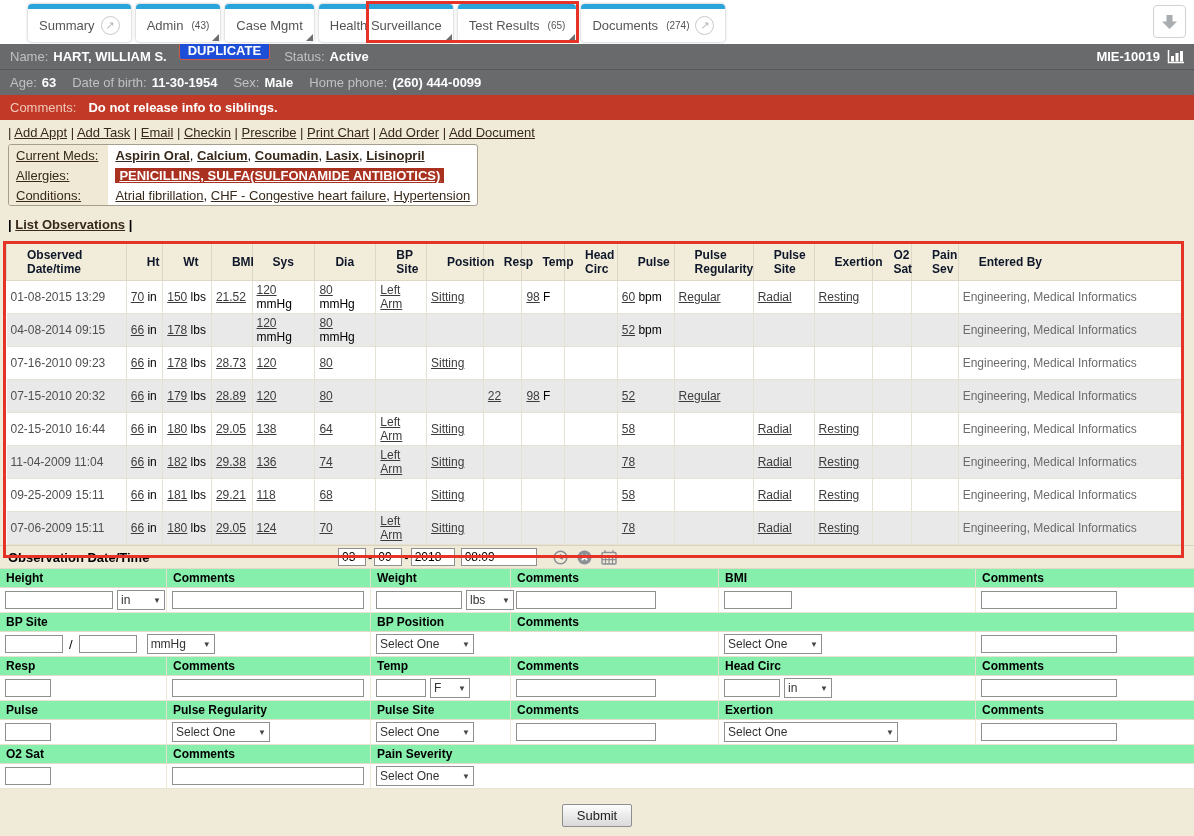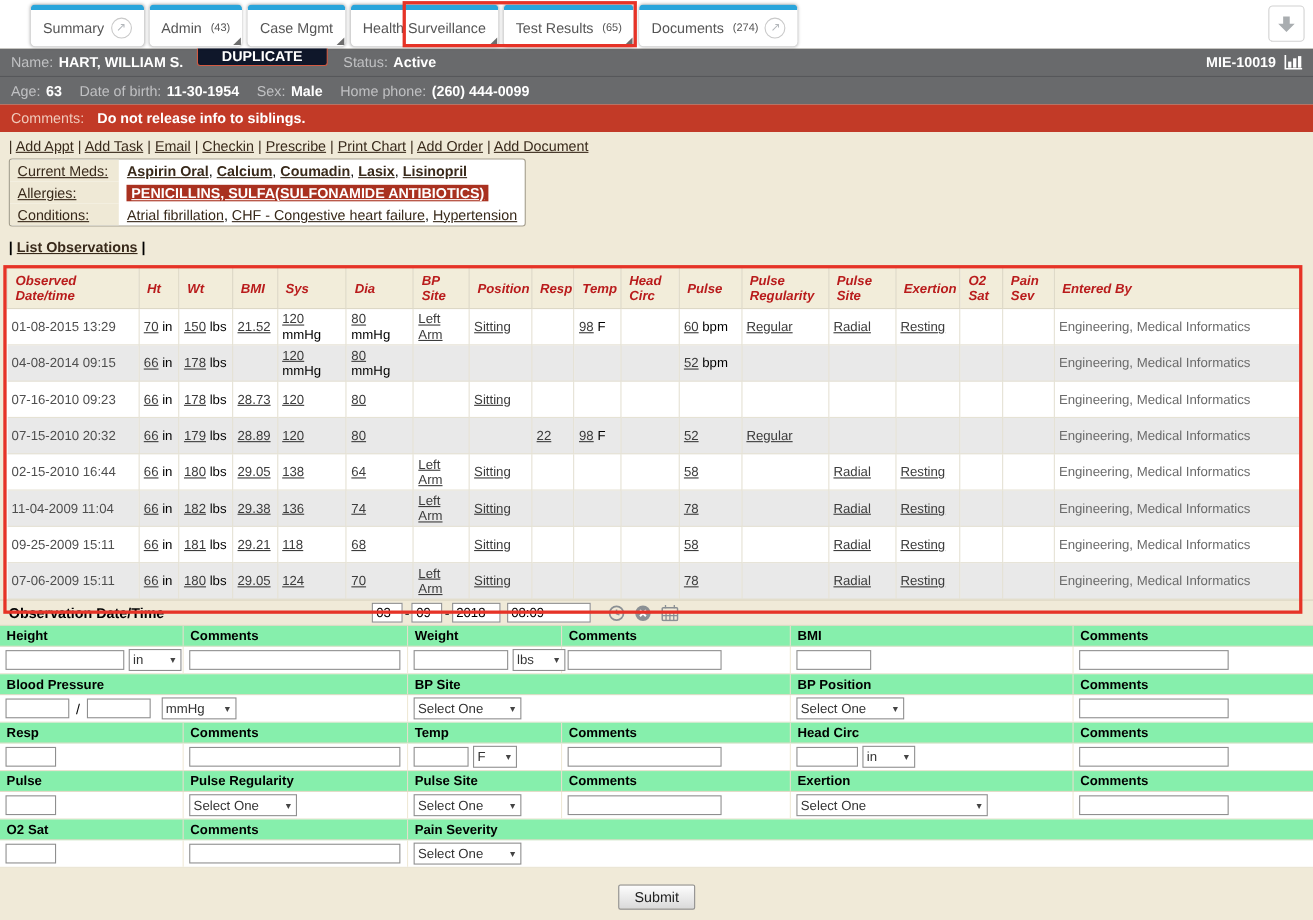--- a/index.html
+++ b/index.html
@@ -30,40 +30,40 @@
     border:1px solid #d2d2d2; border-radius:4px; display:flex; align-items:center; justify-content:center; cursor:pointer; }
   
   .bar { display:flex; align-items:center; padding:0 10px; color:#fff; }
   .bar .lab { color:#c0c1c3; margin-right:5px; }
   .bar b { font-weight:700; }
   .bar .grp { margin-right:16px; display:flex; align-items:center; }
   .bar-name { height:26px; background:#696a6c; border-bottom:1px solid #56575a; }
   .bar-demo { height:25px; background:#696a6c; }
   .bar-comments { height:25px; background:#c23a27; }
   .bar-comments .lab { color:#f0c9ba; margin-right:12px; }
-  .badge { background:#0f172a; border:1px solid #d25a42; border-radius:3px; padding:1px 22px;
+  .badge { background:#1d4ed8; border:1px solid #d25a42; border-radius:3px; padding:1px 8px;
     font-weight:700; margin:0 14px 12px 12px; }
   .bar-right { margin-left:auto; display:flex; align-items:center; gap:7px; font-weight:700; }
   
   .actions { margin:5px 0 2px 8px; font-weight:400; color:#38291a; height:17px; }
   a { color:#38291a; text-decoration:underline; cursor:pointer; }
   .sumbox { display:inline-block; margin-left:8px; border:1px solid #a49e8d; border-radius:3px; background:#fff; overflow:hidden; }
   .sumbox table { border-collapse:collapse; }
   .sumbox td { padding:1px 7px; height:20px; vertical-align:middle; }
   .sumbox td.lab { background:#efe9d6; padding-right:10px; }
   .allergy-strip { display:inline-block; background:#a93120; color:#fff; font-weight:700;
     text-decoration:underline; padding:0 4px; }
   .medlink { font-weight:700; }
   .condlink { font-weight:400; }
   .listobs { margin:8px 0 0 8px; font-weight:700; height:17px; }
   
   .vitals-wrap { margin:8px 0 0 6px; }
   #vitals { border-collapse:collapse; table-layout:fixed; width:1176px; background:#fff; font-size:12px; }
-  #vitals th { background:#f2edda; text-align:left; font-weight:700; color:#b91c1c;
-    padding:3px 7px; height:38px; vertical-align:middle; border:1px solid #ddd8c6;font-style:italic; }
+  #vitals th { background:#f2edda; text-align:left; font-weight:700; color:#0f172a;
+    padding:3px 20px; height:38px; vertical-align:middle; border:1px solid #ddd8c6; }
   #vitals td { padding:2px 4px; height:33px; vertical-align:middle;
     border-right:1px solid #e5e2d4; border-bottom:1px solid #e5e2d4; }
   #vitals tr.odd td { background:#e9e9e9; }
   #vitals tr.even td { background:#fff; }
   .date-cell { color:#4f4f4f; }
   a.vlink { color:#3c3c3c; }
   td.entered { color:#6b6b6b; }
   
   .fdate { display:flex; align-items:center; height:24px; background:#f0ead8;
     border-top:1px solid #d9d3bf; border-bottom:1px solid #e0dac6; padding-left:8px;
@@ -472,21 +472,20 @@
     </div>
   <div>
       <input class="ti w-bmi" style="">
     </div>
   <div>
       <input class="ti w-c3" style="">
     </div>
 </div>
 
 <div class="fband">
-  <div class="span2">Blood Pressure</div>
   <div class="span2">BP Site</div>
   <div>BP Position</div>
   <div>Comments</div>
 </div>
 <div class="frow">
   <div class="span2">
       <input class="ti w-bp" style="">
       <span class="dsep">/</span>
       <input class="ti w-bp" style="">
       <span class="sel sel-mmhg" style="margin-left:6px"><select><option>mmHg</option></select></span>

